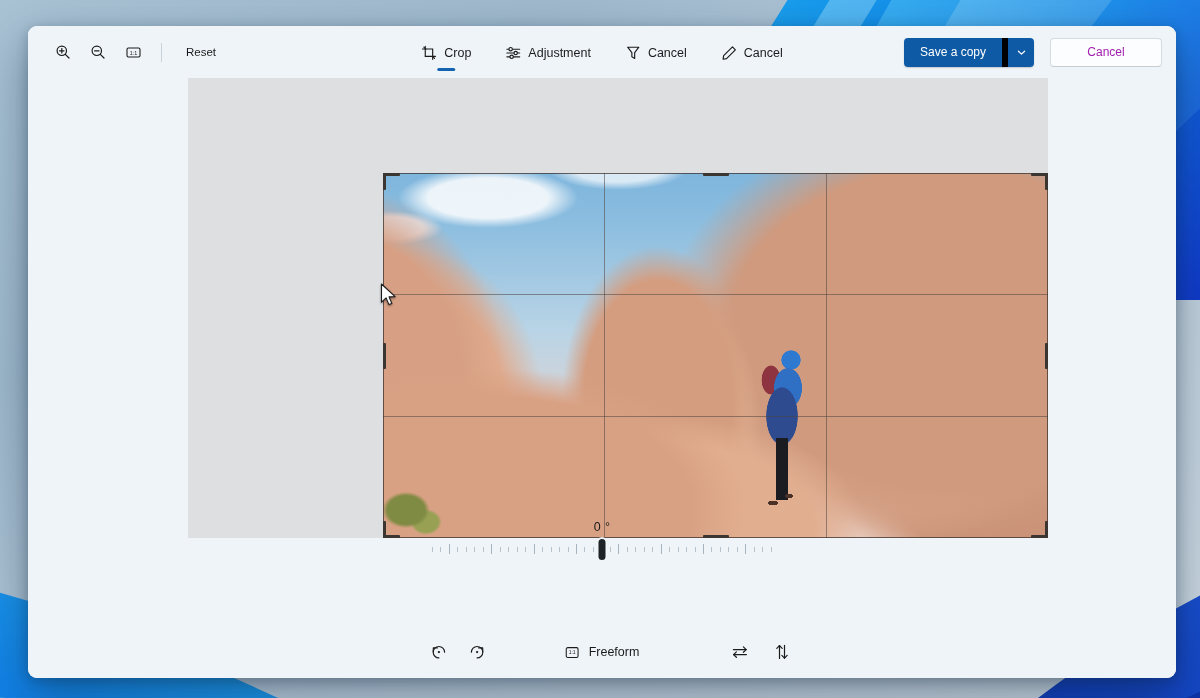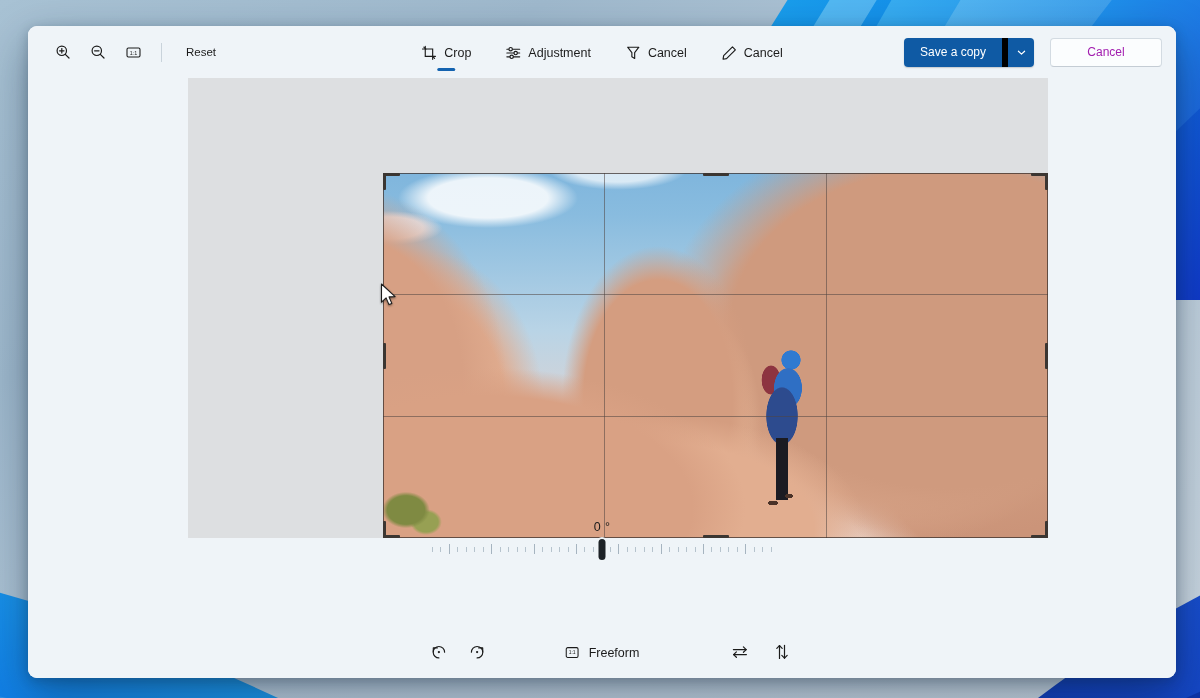--- a/index.html
+++ b/index.html
@@ -294,21 +294,21 @@
     background: #eff4f8;
   }
   #rotate-group {
     position: absolute; left: 395px;
     display: flex; align-items: center; gap: 6px;
   }
   #aspect-group {
     position: absolute; left: 50%; transform: translateX(-50%);
   }
   #aspect-btn {
-    display: flex; align-items: flex-end; gap: 9px;
+    display: flex; align-items: center; gap: 9px;
     padding: 5px 10px; border-radius: 4px;
     font-size: 12.5px; color: #1b1b1b;
     background: transparent; border: none;
     font-family: "Liberation Sans", sans-serif;
     white-space: nowrap;
   }
   #flip-group {
     position: absolute; right: 378px;
     display: flex; align-items: center; gap: 10px;
   }

